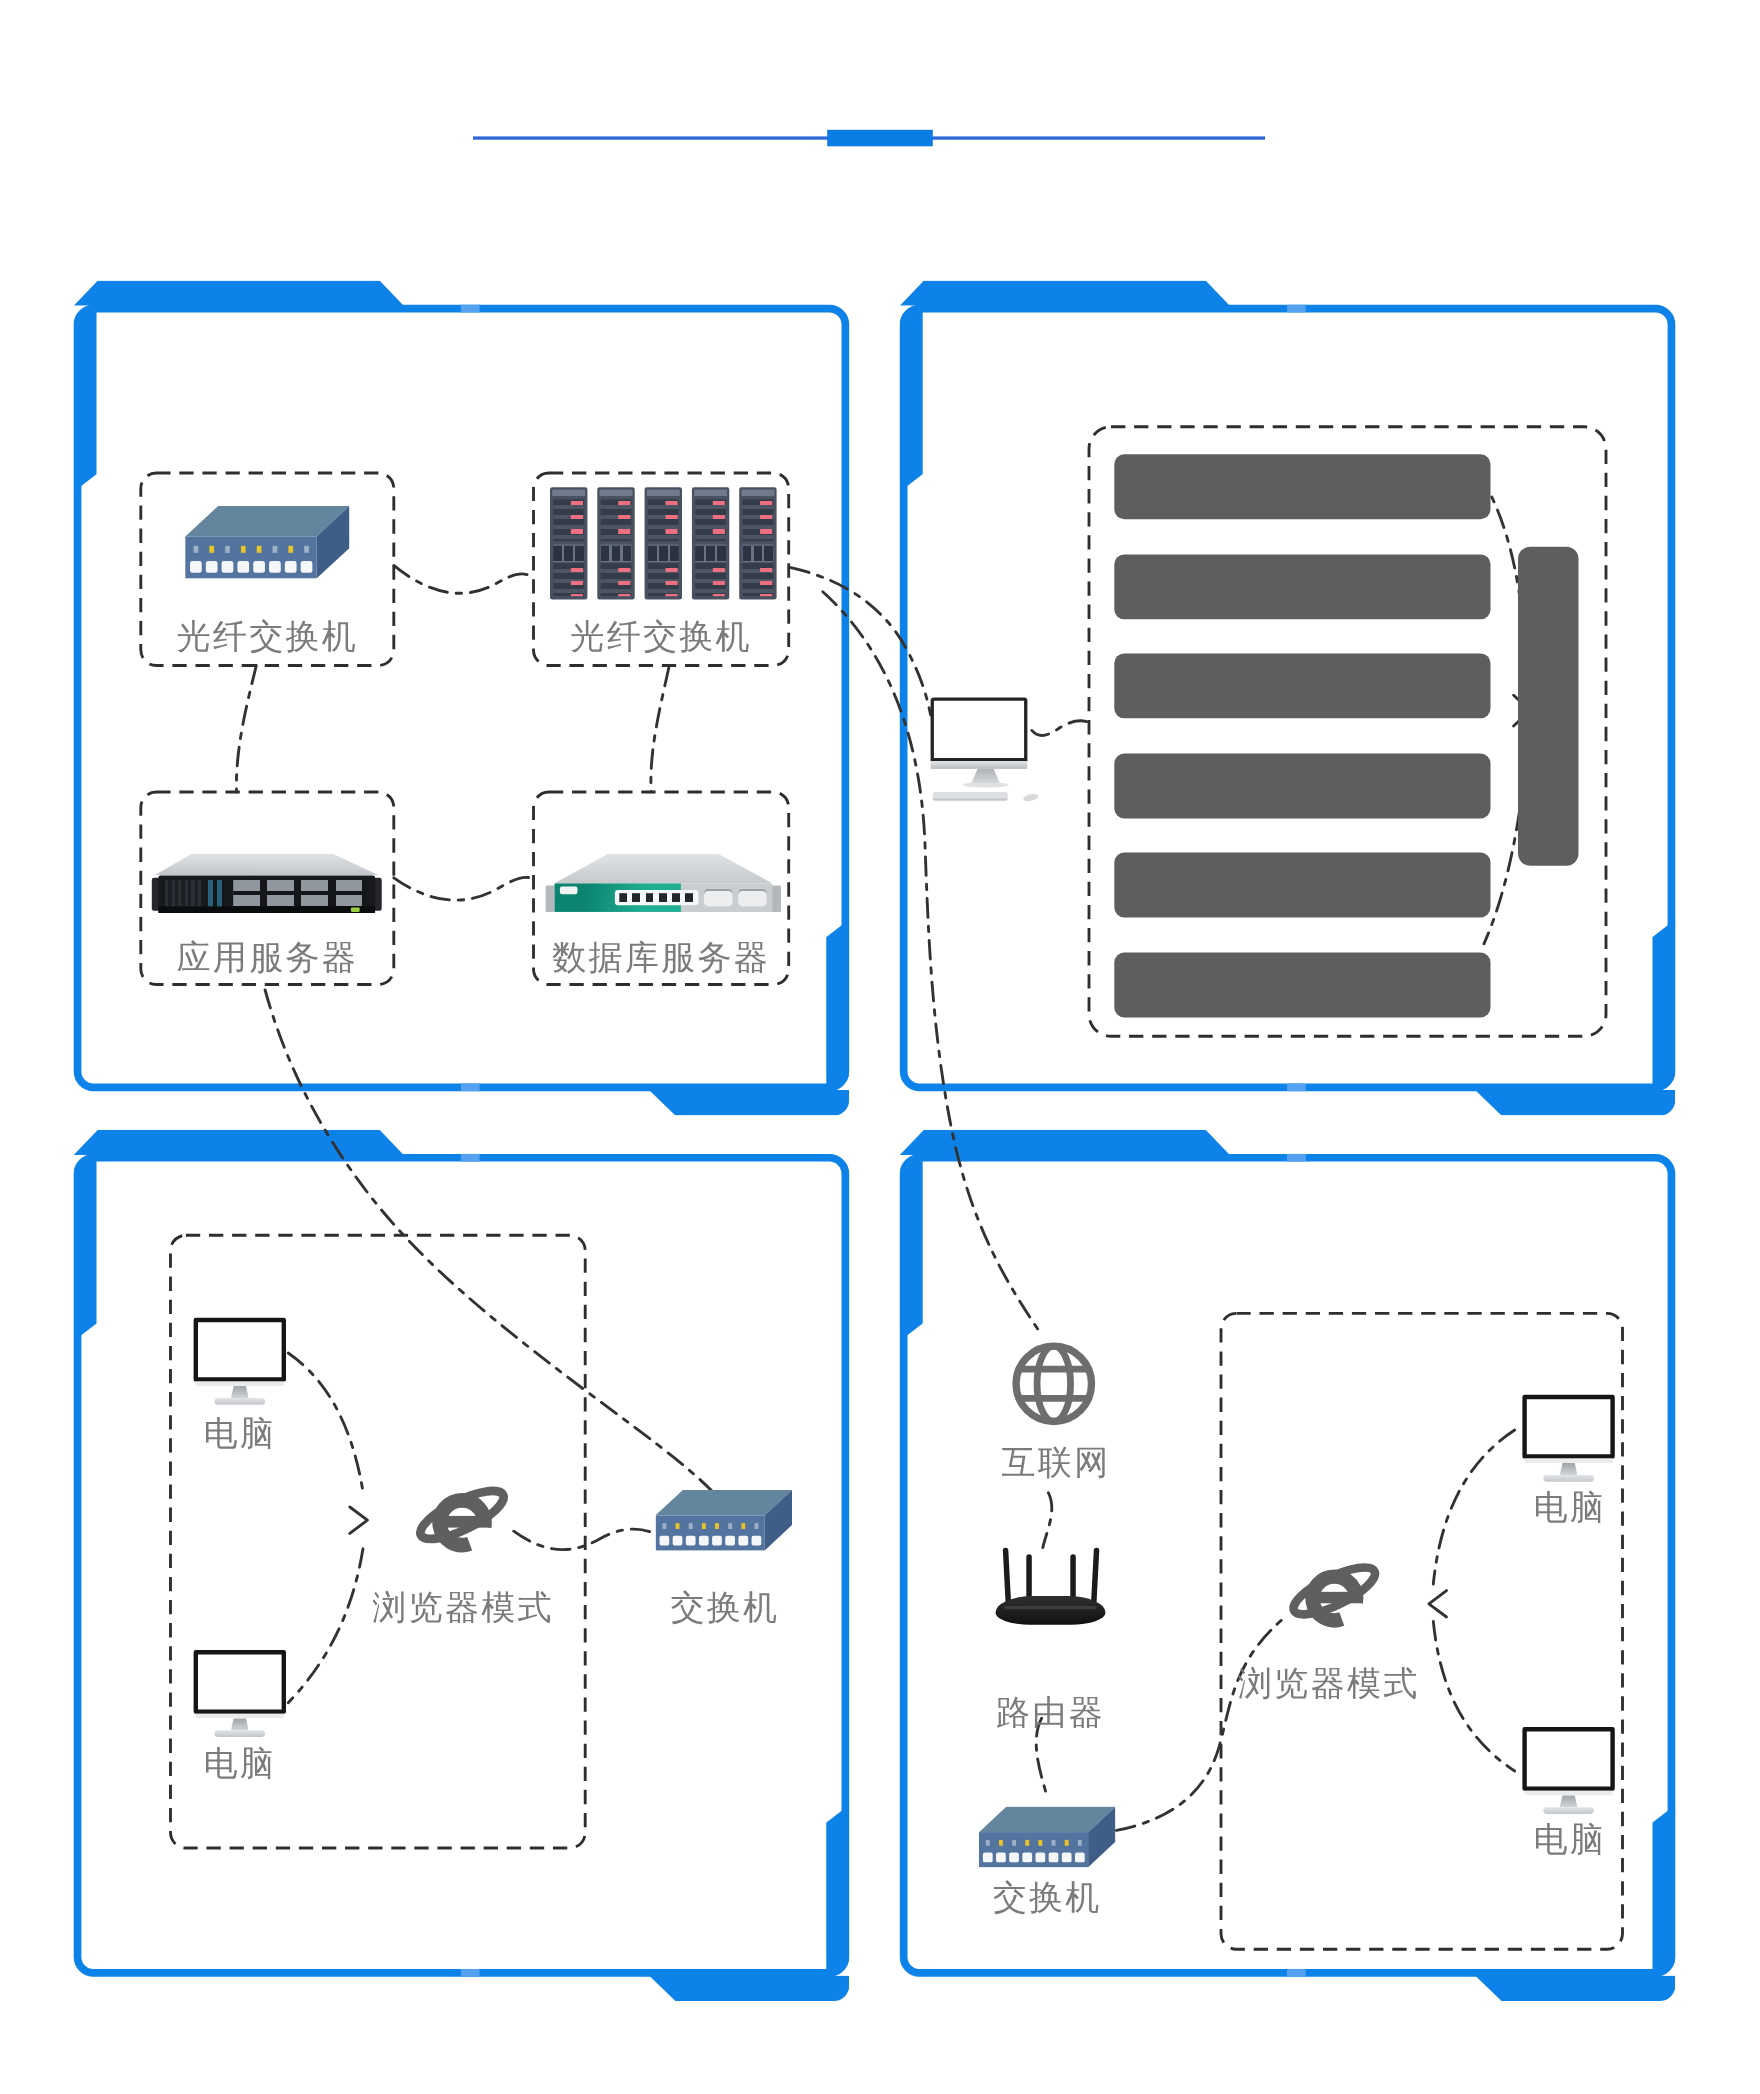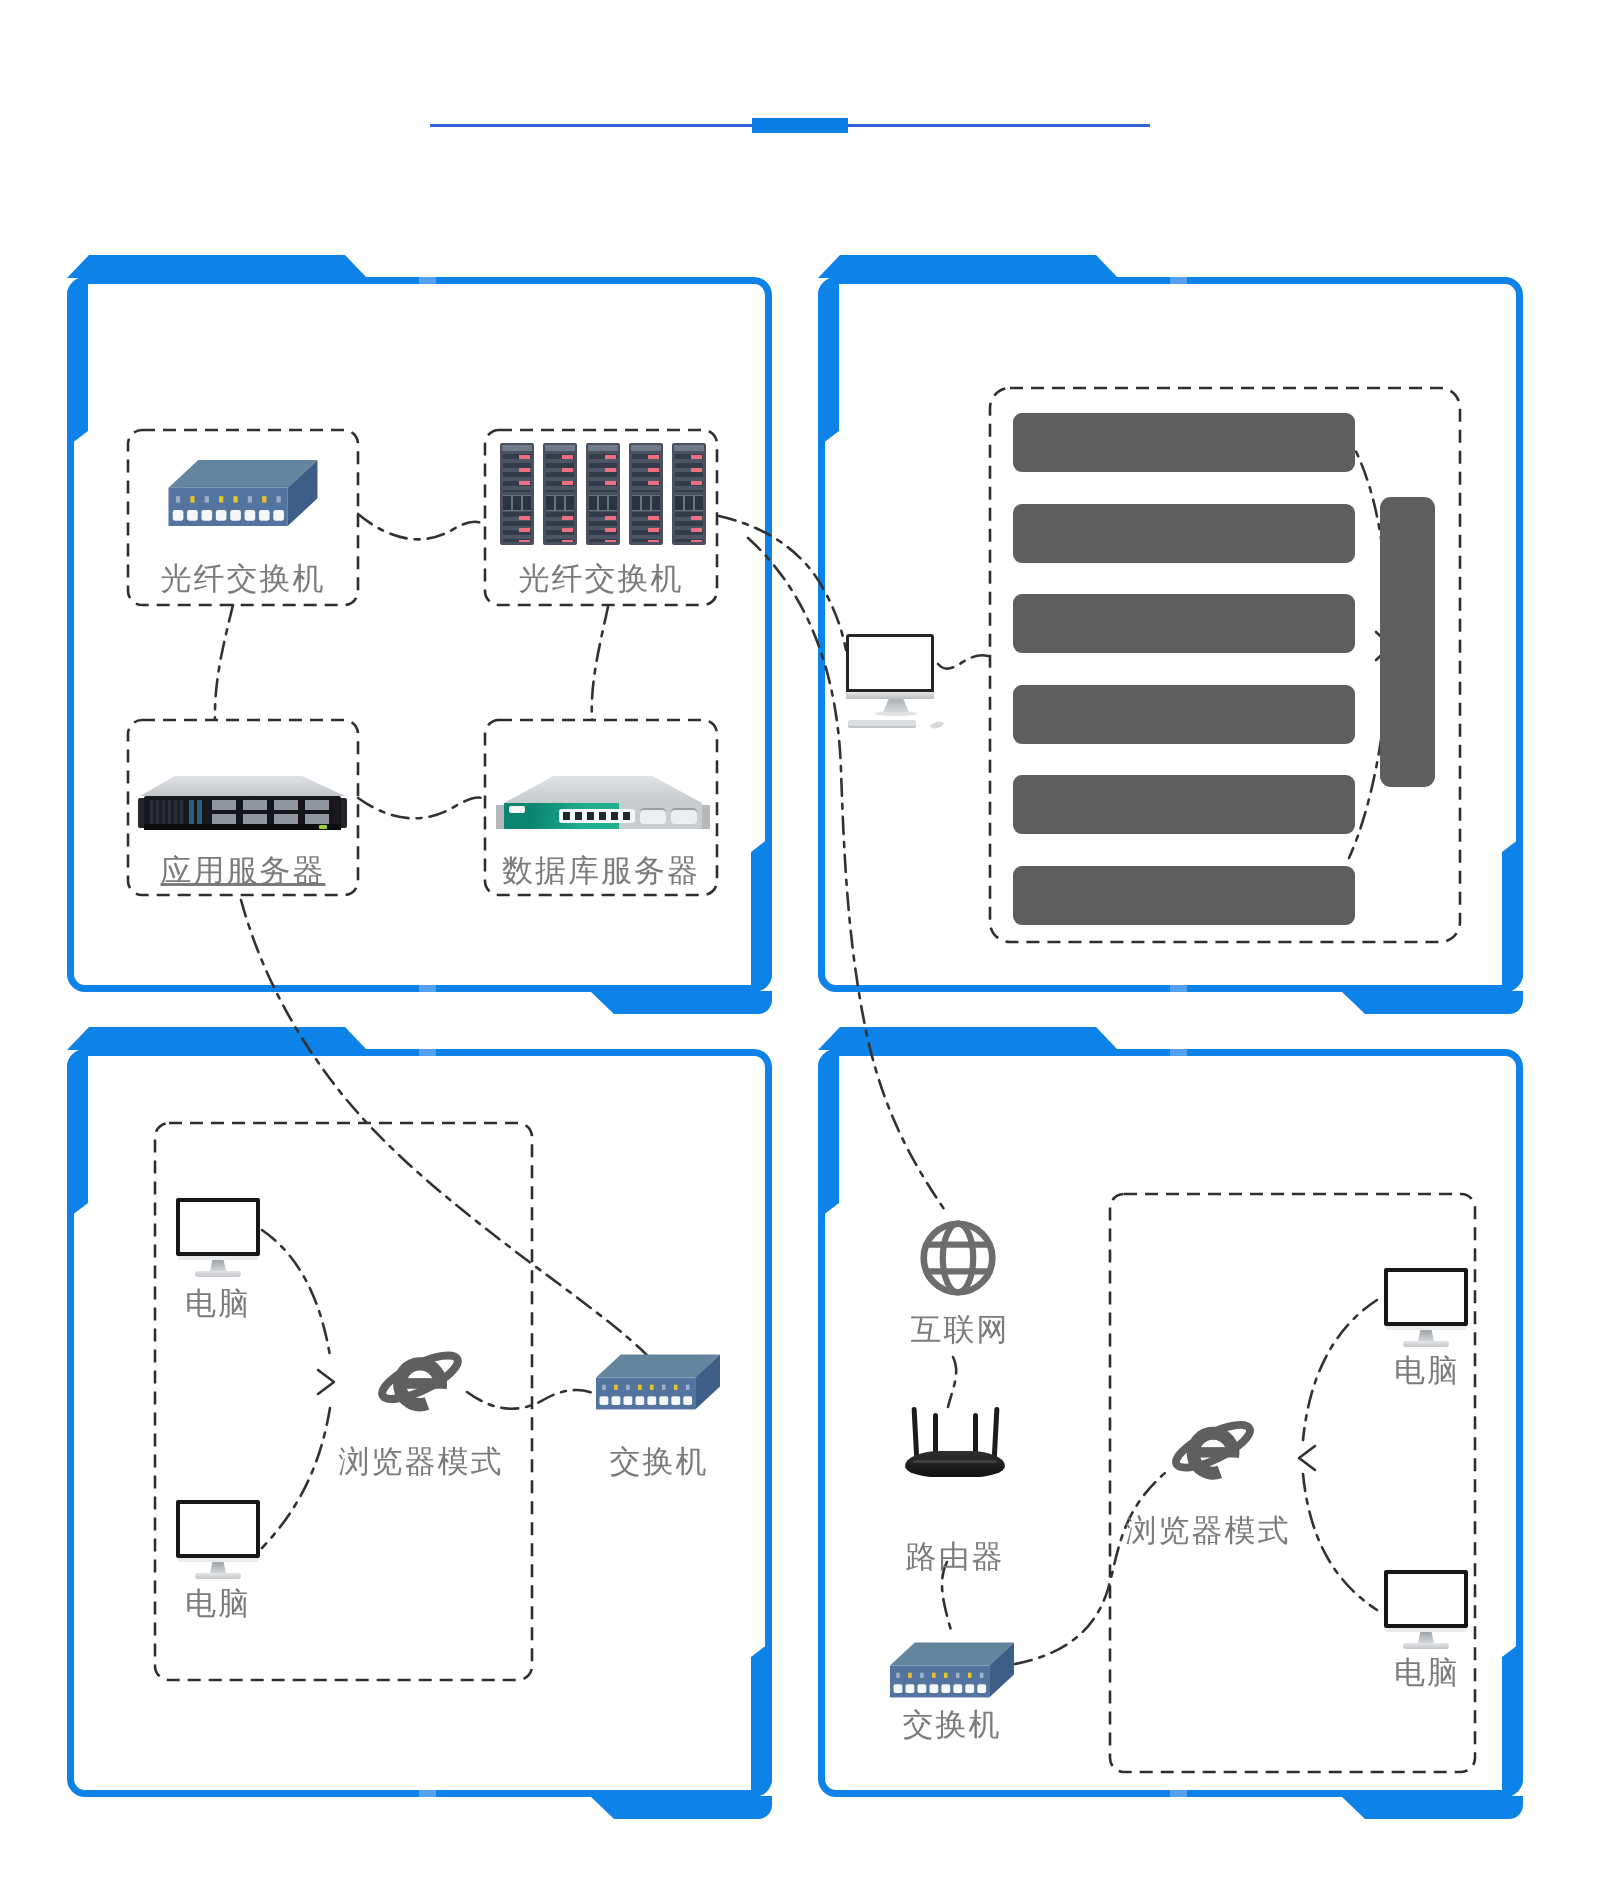--- a/index.html
+++ b/index.html
@@ -281,21 +281,21 @@
     <div class="as-ear-l"></div>
     <div class="as-ear-r"></div>
     <div class="as-body">
       <div class="as-psu"></div>
       <div class="as-slots"></div>
       <div class="as-bays"></div>
       <div class="as-strip"></div>
       <div class="as-led"></div>
     </div>
   </div>
-  <div class="lbl" style="left:243px;top:850px;text-decoration:underline;">应用服务器</div>
+  <div class="lbl" style="left:243px;top:850px;">应用服务器</div>
 
   <div class="icon lb" style="left:498px;top:776px;">
     <div class="lb-top"></div>
     <div class="lb-ear-l"></div>
     <div class="lb-ear-r"></div>
     <div class="lb-body">
       <div class="lb-green">
         <div class="lb-chip"></div>
       </div>
       <div class="lb-ports">

